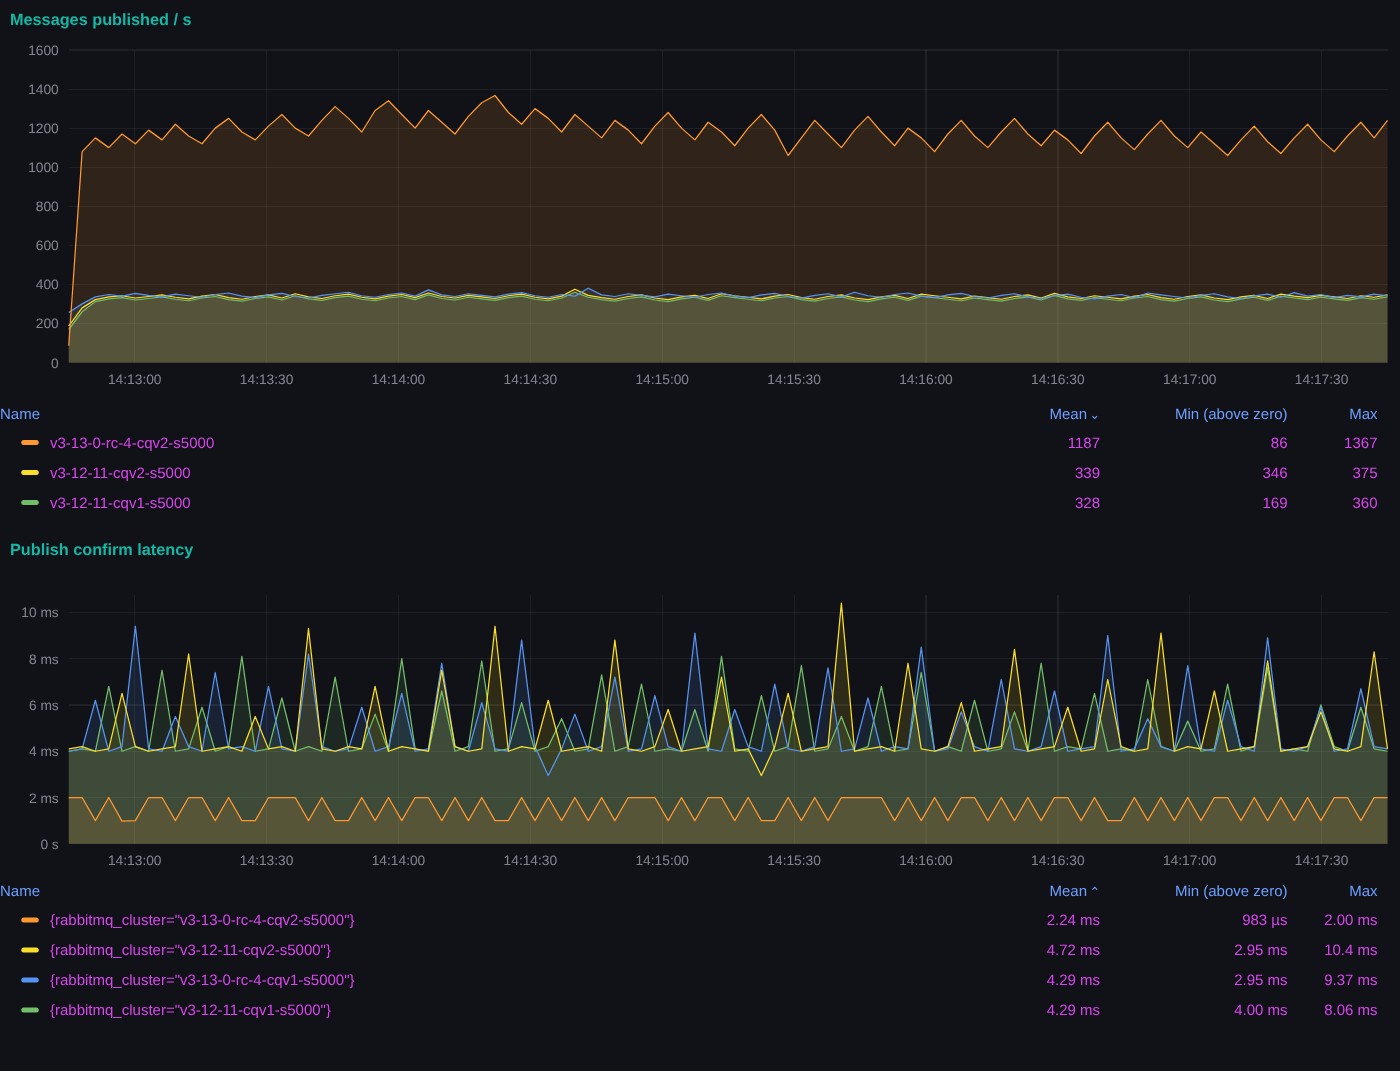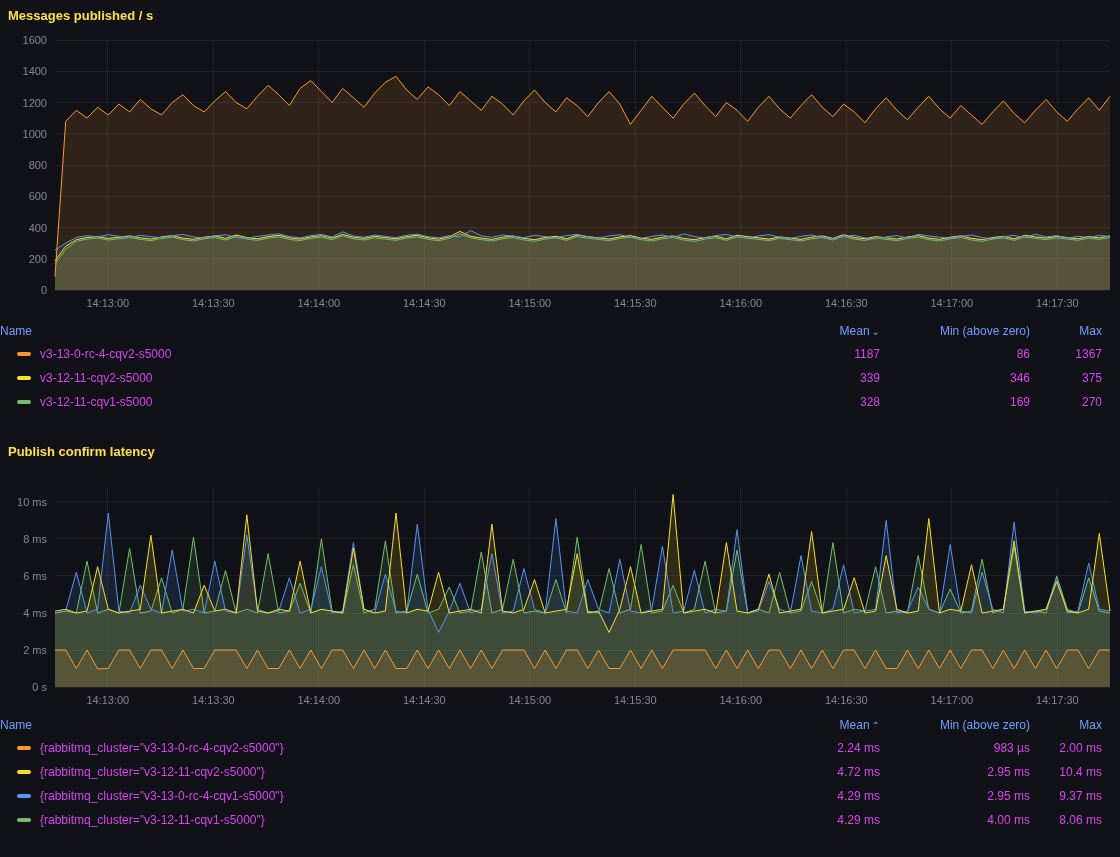--- a/index.html
+++ b/index.html
@@ -10,23 +10,23 @@
     font-family:"Liberation Sans", sans-serif;
     overflow:hidden;
   }
   .panel { width:1120px; }
   .panel-title {
     margin:0;
     padding:8px 0 6px 8px;
     font-size:13px;
     line-height:16px;
     font-weight:600;
-    color:#fde047;
-  }
-  #panel-latency .panel-title { margin-top:22px; }
+    color:#14b8a6;
+  }
+  #panel-latency .panel-title { margin-top:10px; }
   svg.chart { display:block; }
   .legend { margin-top:2px; width:1120px; }
   .legend-header {
     display:flex; align-items:center;
     height:22px; font-size:12px; font-weight:500;
     color:#6E9FFF;
     padding-right:18px;
   }
   .legend-header .h-name { flex:1; }
   .legend-row {
@@ -123,21 +123,21 @@
             <span class="l-name">v3-12-11-cqv2-s5000</span>
             <span class="col-mean">339</span>
             <span class="col-min">346</span>
             <span class="col-max">375</span>
           </div>
           <div class="legend-row">
             <span class="swatch" style="background: rgb(115, 191, 105);"></span>
             <span class="l-name">v3-12-11-cqv1-s5000</span>
             <span class="col-mean">328</span>
             <span class="col-min">169</span>
-            <span class="col-max">270</span>
+            <span class="col-max">360</span>
           </div>
         </div>
     </div>
   </section>
 
   <section class="panel" id="panel-latency">
     <h2 class="panel-title">Publish confirm latency</h2>
     <svg class="chart" id="chart2" width="1120" height="246" viewBox="0 0 1120 246">
         <g>
           <line x1="55" x2="1110" y1="221" y2="221" stroke="rgba(204,204,220,0.08)" shape-rendering="crispEdges"></line>

